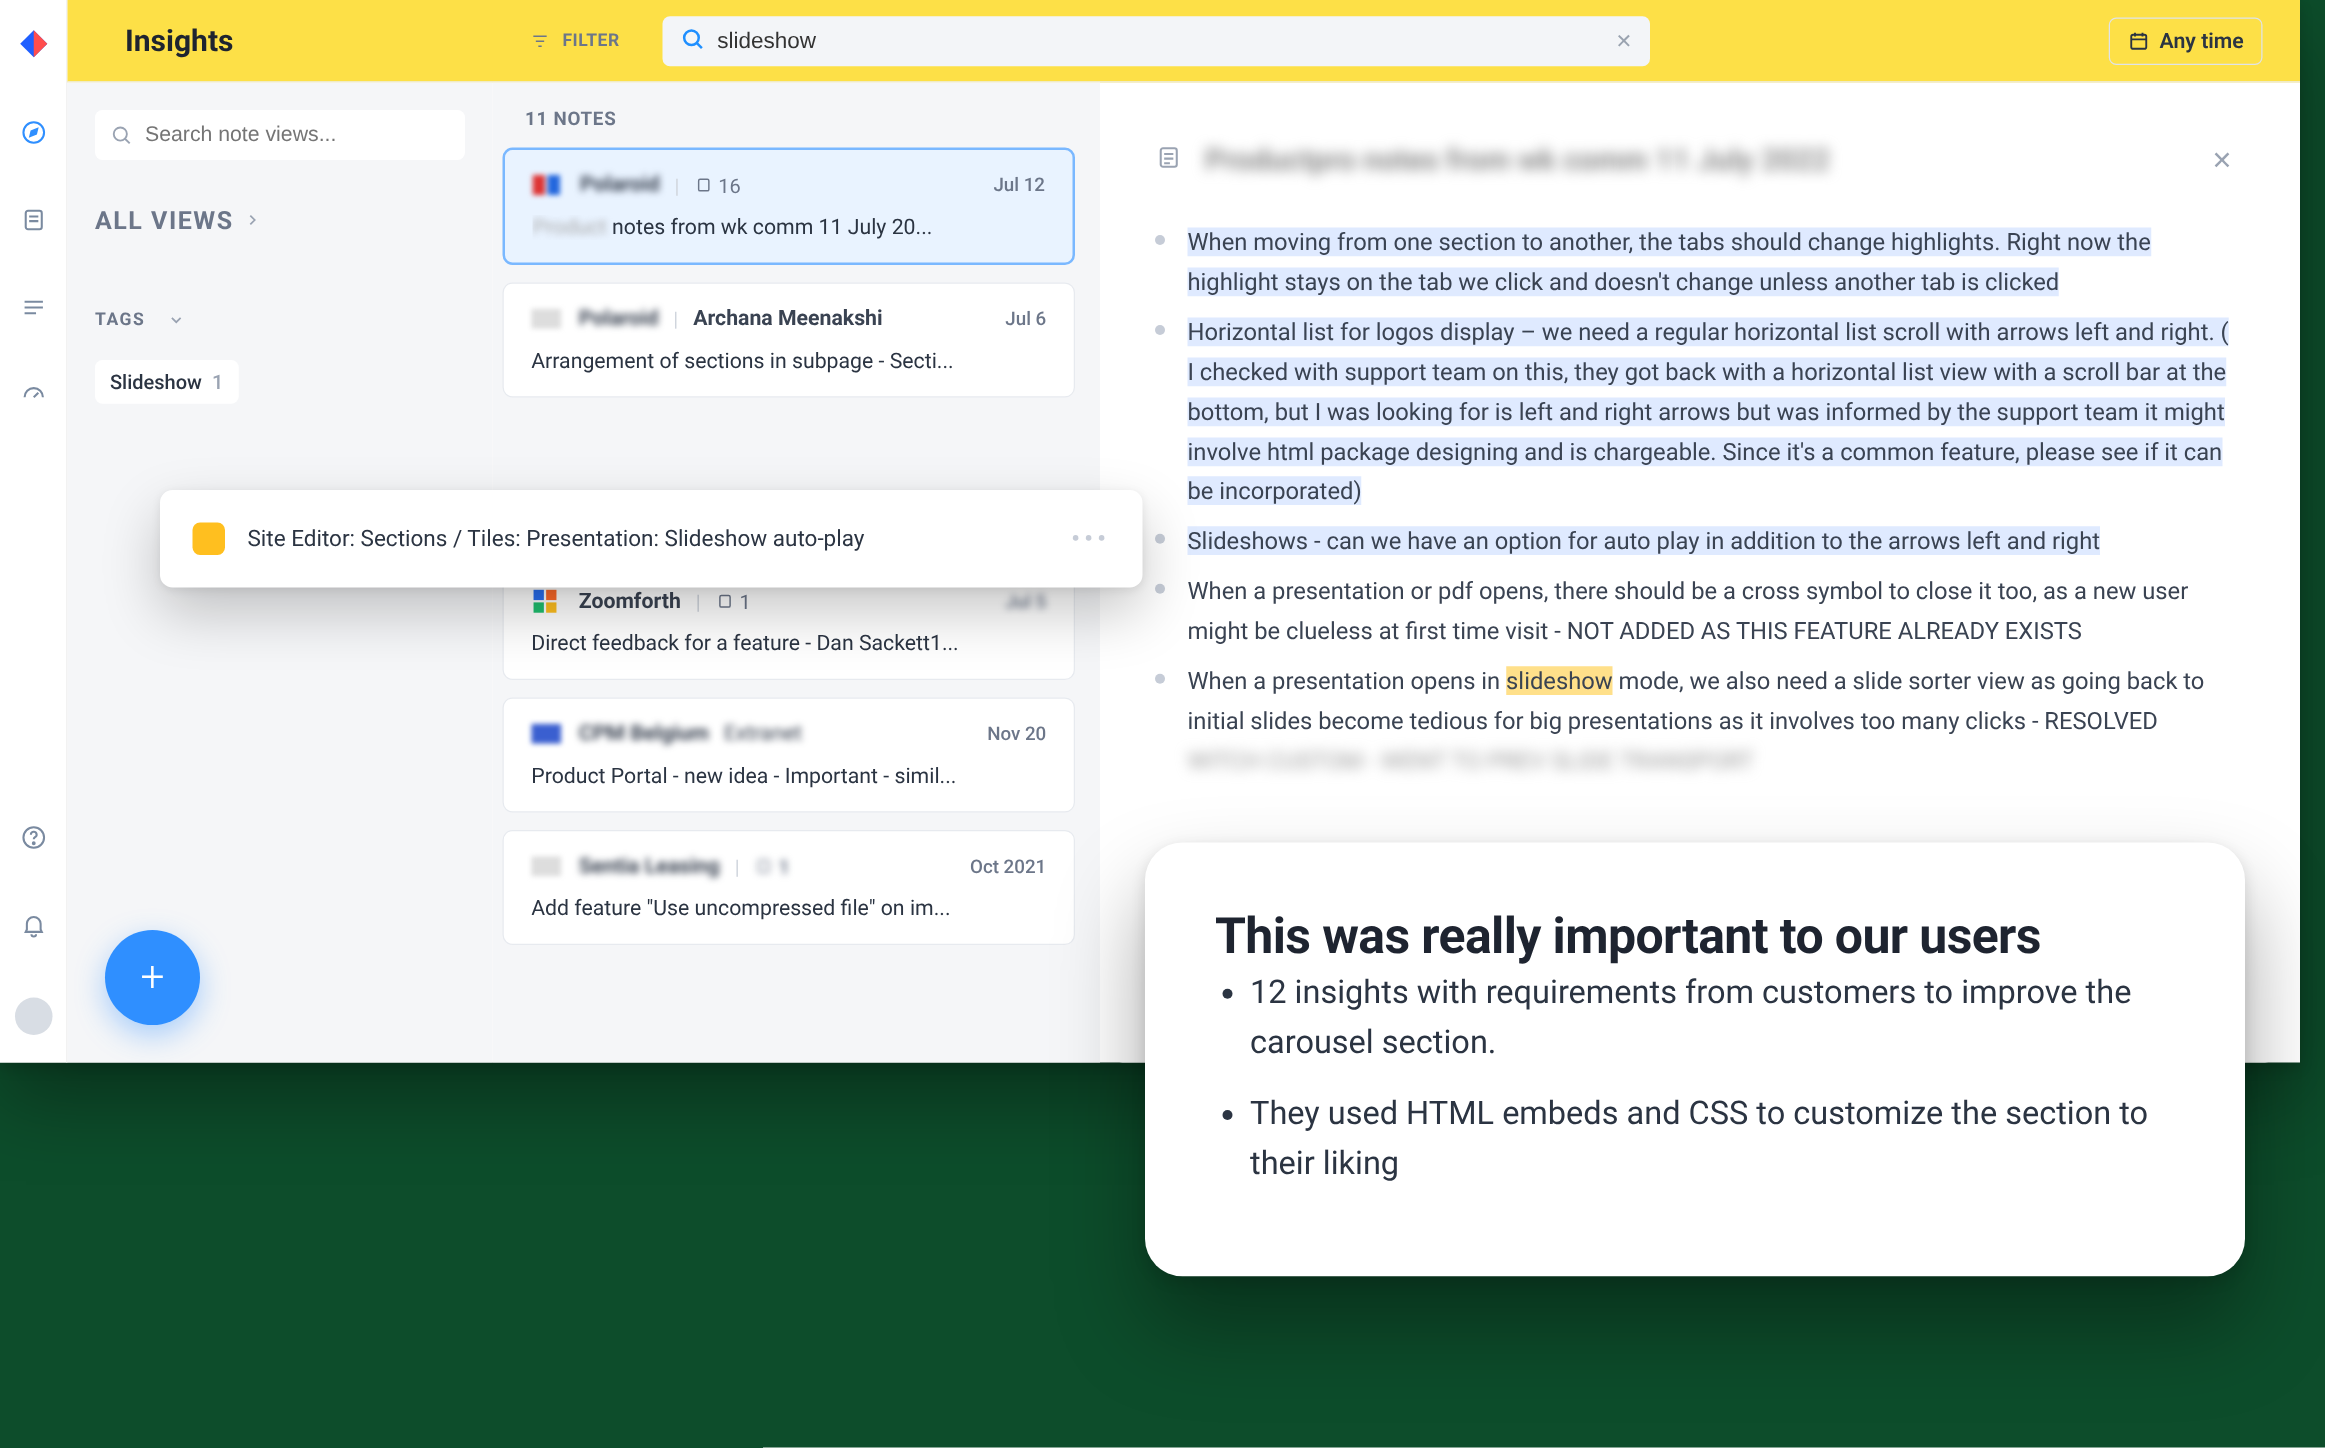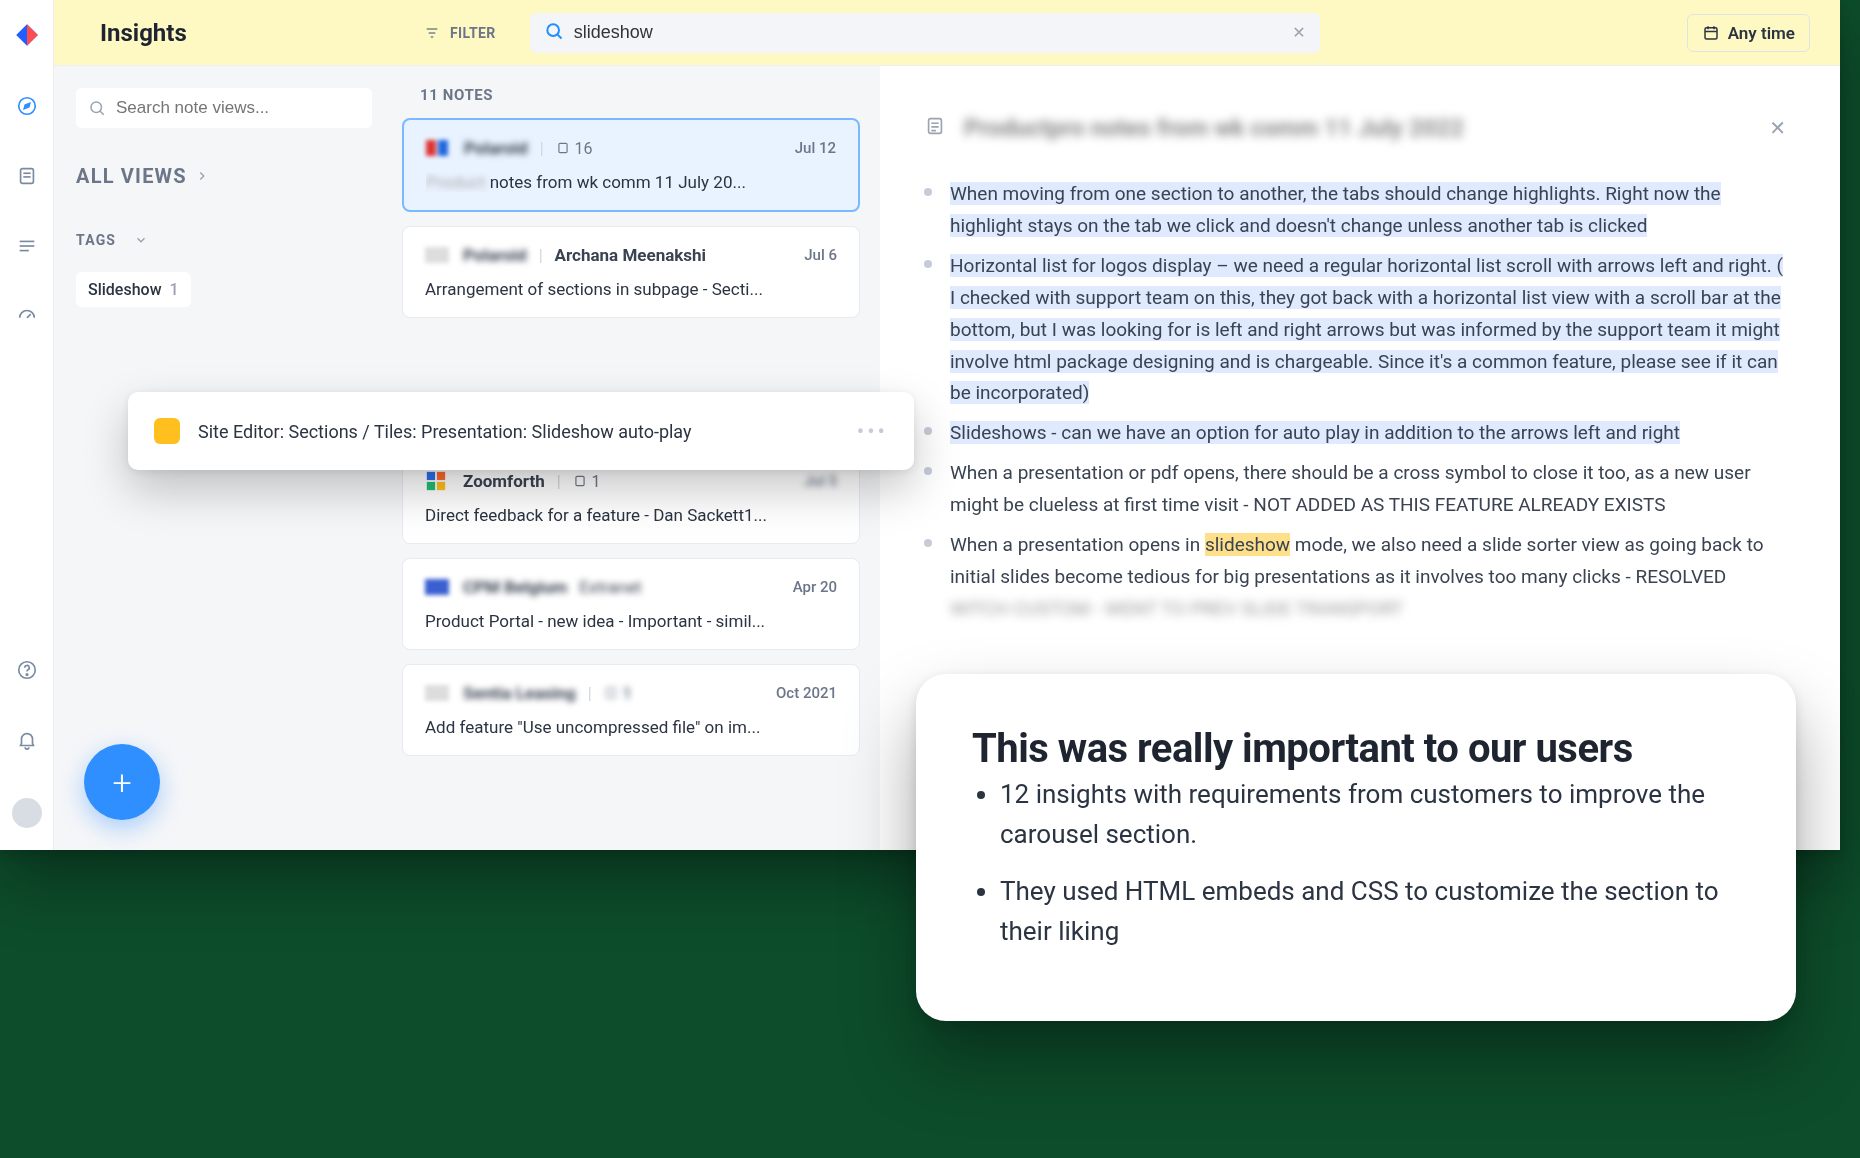--- a/index.html
+++ b/index.html
@@ -49,21 +49,21 @@
     
     .topbar {
       position: absolute;
       left: 54px; top: 0; right:0;
       height: 66px;
       border-bottom: 1px solid #eceef1;
       display:flex; align-items:center;
       padding-left: 46px;
       padding-right: 30px;
       gap: 24px;
-      background:#fef9c3;
+      background:#fde047;
     }
     .topbar .title {
       font-size: 24px; font-weight:700; color:#1e2430;
       width: 290px;
     }
     .filter-btn {
       display:flex; gap:10px;
       color:#6c7689; font-size:14px; font-weight:700; letter-spacing:0.4px;
       cursor:pointer;
       padding: 6px 10px;
@@ -104,21 +104,21 @@
     }
     .views-col .search-notes input{border:none;outline:none;flex:1;font-size:17px;color:#555}
     .views-label {
       display:flex;align-items:center;gap:8px;
       color:#6c7689;font-size:20px;font-weight:700;letter-spacing:1.2px;
       margin-top:36px;
     }
     .tags-label {
       display:flex;align-items:center;gap:18px;
       color:#6c7689;font-size:14px;font-weight:700;letter-spacing:1.2px;
-      margin-top:44px;
+      margin-top:60px;
     }
     .tag-chip {
       display:inline-flex;align-items:center;gap:8px;
       background:#fff;border-radius:6px;
       padding:8px 12px;margin-top:24px;
       font-size:16px;color:#2b3442;font-weight:500;
     }
     .tag-chip .count{color:#9aa3b2;}
     
     .fab {
@@ -386,21 +386,21 @@
 
     <div class="note-card">
       <div class="row1">
         <span class="logo-box" style="filter:blur(2px)">
           <svg width="24" height="16" viewBox="0 0 24 16">
               <rect width="24" height="16" fill="#3a5fd0"></rect>
             </svg>
         </span>
         <span class="author blurred">CPM Belgium</span>
         <span class="author blurred" style="font-weight:400">Extranet</span>
-        <span class="date">Apr 20</span>
+        <span class="date">Nov 20</span>
       </div>
       <div class="title">Product Portal - new idea - Important - simil...</div>
     </div>
 
     <div class="note-card">
       <div class="row1">
         <span class="logo-box" style="filter:blur(2px)">
           <svg width="24" height="16" viewBox="0 0 24 16">
               <rect width="24" height="16" fill="#ddd"></rect>
             </svg>

